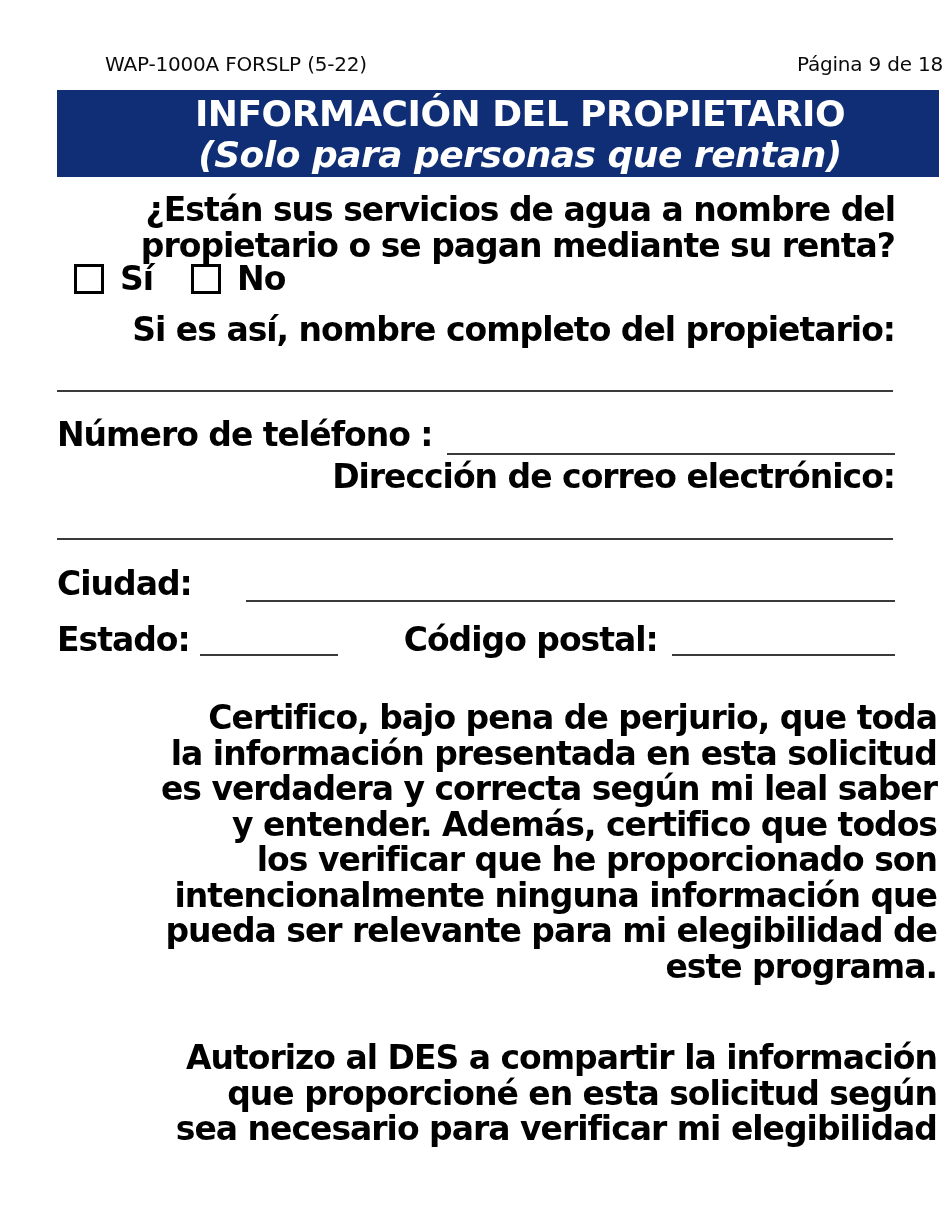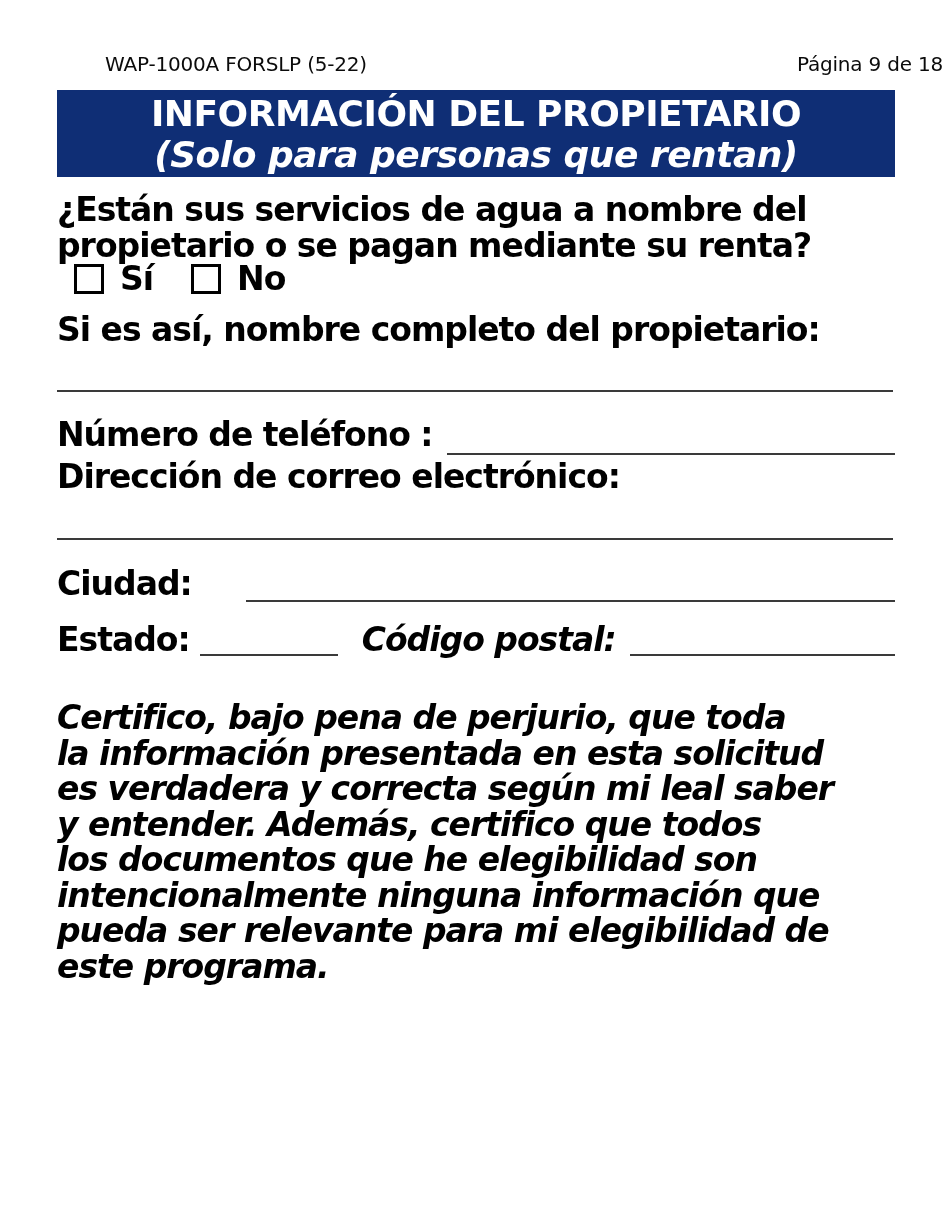--- a/index.html
+++ b/index.html
@@ -8,27 +8,27 @@
   .page{position:relative;width:950px;height:1230px;background:#fff;}
 
   
   .header-row{position:absolute;left:57px;top:52px;width:838px;
       display:flex;justify-content:space-between;
       font-size:20px;font-weight:400;color:#0b0b0b;letter-spacing:-0.2px;margin-left:48px;}
 
   
   .banner{position:absolute;left:57px;top:90px;width:838px;height:87px;
       background:#0f2e75;color:#ffffff;display:flex;flex-direction:column;
-      align-items:center;justify-content:center;text-align:center;}
+      align-items:center;justify-content:center;text-align:center;padding-left:44px;}
   .banner-title{font-size:36px;font-weight:700;line-height:41px;letter-spacing:-0.5px;}
   .banner-subtitle{font-size:36px;font-weight:700;font-style:italic;line-height:41px;letter-spacing:-0.5px;}
 
   
   .btext{font-size:33px;font-weight:700;line-height:35.5px;letter-spacing:-1px;
-      white-space:nowrap;}
+      white-space:nowrap;text-align:right;}
   .abs{position:absolute;left:57px;width:838px;}
 
   .tline{white-space:nowrap;}
 
   
   .cb-row{position:absolute;left:74px;top:263px;display:flex;align-items:center;}
   .cb{display:inline-block;width:24px;height:24px;border:3px solid #000;
       background:#fff;margin-right:16px;}
   .cb.cb2{margin-left:38px;}
   .cb-label{font-size:33px;font-weight:700;letter-spacing:-1px;line-height:32px;}
@@ -82,29 +82,34 @@
   <div class="rule" style="top:538px;"></div>
 
   <div class="frow" style="top:565px;height:37px;gap:44px;">
     <span class="flabel" style="line-height:37px;">Ciudad:</span>
     <span class="blank fill" style="margin-left:10px;"></span>
   </div>
 
   <div class="frow" style="top:624px;height:32px;">
     <span class="flabel" style="line-height:32px;">Estado:</span>
     <span class="blank" style="margin-left:10px;width:138px;"></span>
-    <span class="flabel" style="line-height:32px;margin-left:24px;font-style:italic;">Código postal:</span>
+    <span class="flabel" style="line-height:32px;margin-left:66px;">Código postal:</span>
     <span class="blank fill" style="margin-left:14px;"></span>
   </div>
 
-  <div class="para btext" style="top:700px;font-style:italic;">
+  <div class="para btext" style="top:700px;">
     <div class="tline">Certifico, bajo pena de perjurio, que toda</div>
     <div class="tline">la información presentada en esta solicitud</div>
     <div class="tline">es verdadera y correcta según mi leal saber</div>
     <div class="tline">y entender. Además, certifico que todos</div>
-    <div class="tline">los documentos que he elegibilidad son</div>
+    <div class="tline">los verificar que he proporcionado son</div>
     <div class="tline">intencionalmente ninguna información que</div>
     <div class="tline">pueda ser relevante para mi elegibilidad de</div>
     <div class="tline">este programa.</div>
   </div>
 
+  <div class="para btext" style="top:1040px;">
+    <div class="tline">Autorizo al DES a compartir la información</div>
+    <div class="tline">que proporcioné en esta solicitud según</div>
+    <div class="tline">sea necesario para verificar mi elegibilidad</div>
+  </div>
 
 </div>
 
 </body></html>

